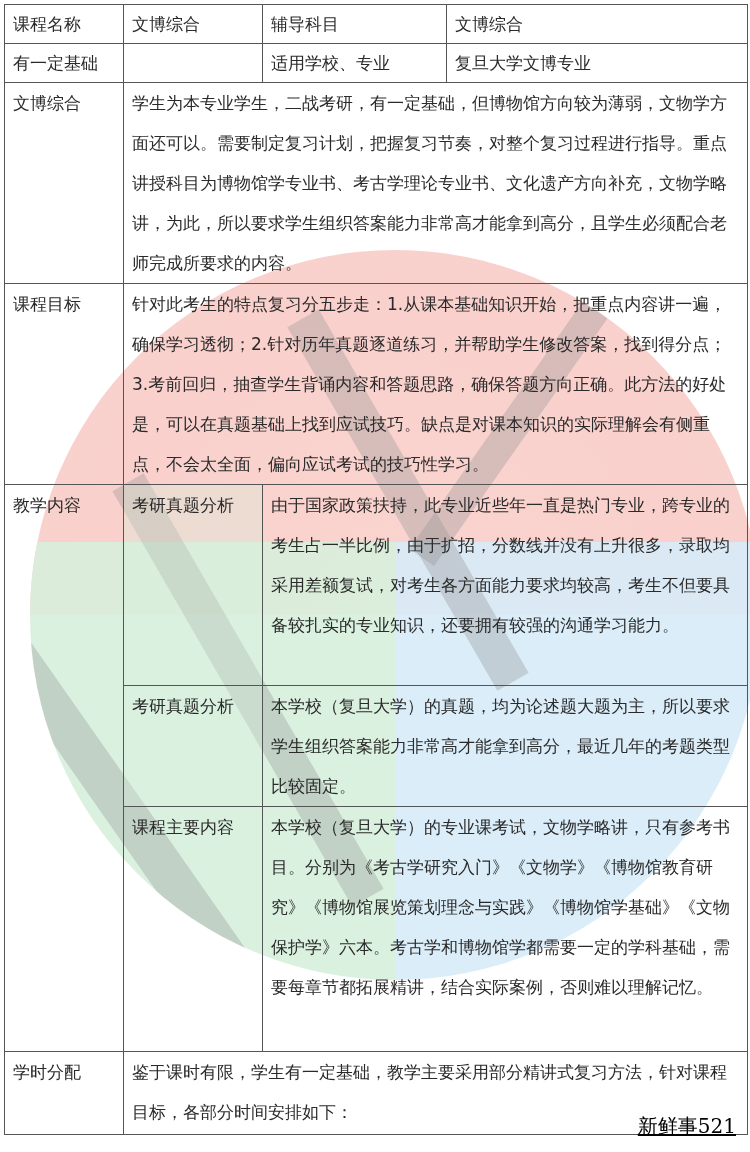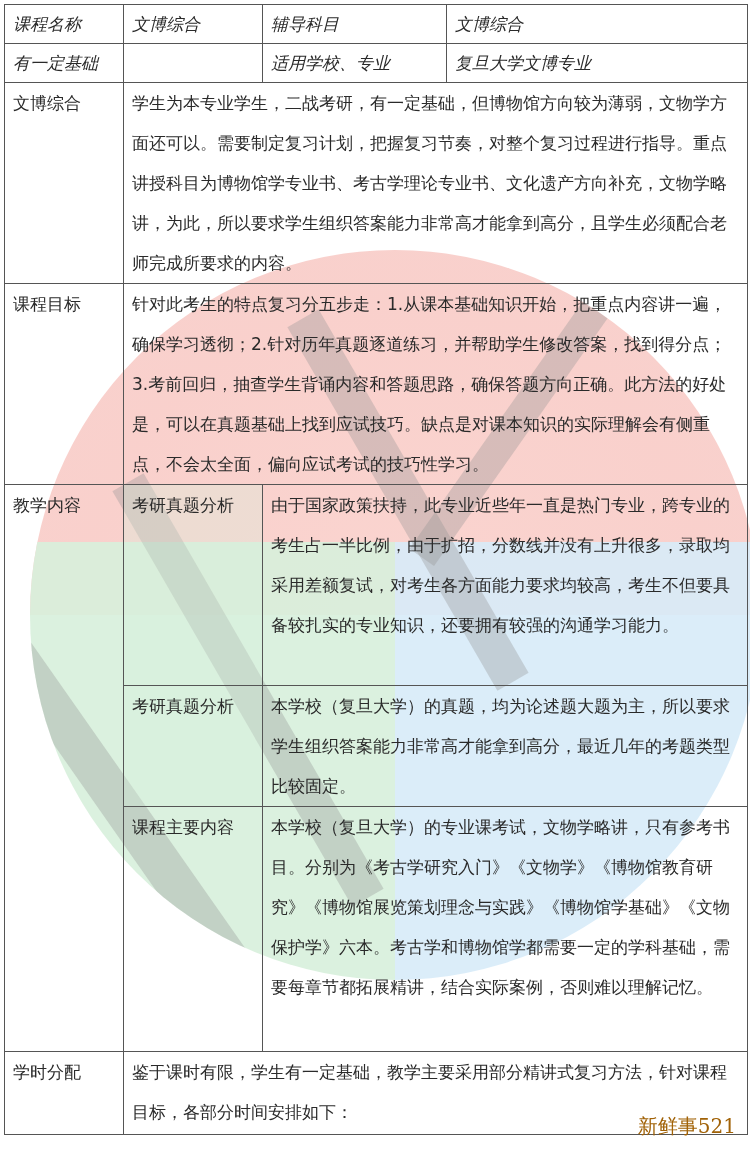--- a/index.html
+++ b/index.html
@@ -7,24 +7,24 @@
          font-family:"DejaVu Sans", "Liberation Sans", sans-serif; color:#2a2a2a; }
   .wm { position:absolute; left:30px; top:250px; width:730px; height:730px; border-radius:50%;
         overflow:hidden; z-index:0; }
   .wm .red { position:absolute; left:0; top:0; width:100%; height:50%;
              background:radial-gradient(ellipse at 50% 100%, rgba(250,210,205,0.95) 0%, rgba(248,200,195,0.85) 60%, rgba(245,190,185,0.7) 100%); }
   .wm .green { position:absolute; left:0; top:40%; width:50%; height:60%; background:rgba(215,240,220,0.9); }
   .wm .blue { position:absolute; right:0; top:40%; width:50%; height:60%; background:rgba(215,235,248,0.9); }
   .wm .slash { position:absolute; background:rgba(150,150,150,0.35); transform-origin:center; }
   table { position:absolute; left:4px; top:4px; border-collapse:collapse; z-index:1; width:743px; table-layout:fixed; }
   td { border:1.5px solid #555; vertical-align:top; font-size:17px; line-height:40px; padding:0 8px; }
-  .short td { height:38px; line-height:38px;font-style:italic; }
+  .short td { height:38px; line-height:38px; }
   .green-cell { background:rgba(215,240,220,0.35); }
-  .stamp { position:absolute; right:14px; bottom:12px; z-index:2; color:#a16207;
-           font-family:"DejaVu Serif", serif; font-size:20px; }
+  .stamp { position:absolute; right:14px; bottom:12px; z-index:2; color:#000000;
+           font-family:"DejaVu Serif", serif; font-size:20px;text-decoration:underline; }
 </style>
 </head>
 <body>
 
 <div class="wm">
   <div class="red"></div>
   <div class="green"></div>
   <div class="blue"></div>
   <div class="slash" style="left:60px;top:330px;width:40px;height:420px;transform:rotate(-35deg);"></div>
   <div class="slash" style="left:200px;top:200px;width:36px;height:480px;transform:rotate(-30deg);"></div>

